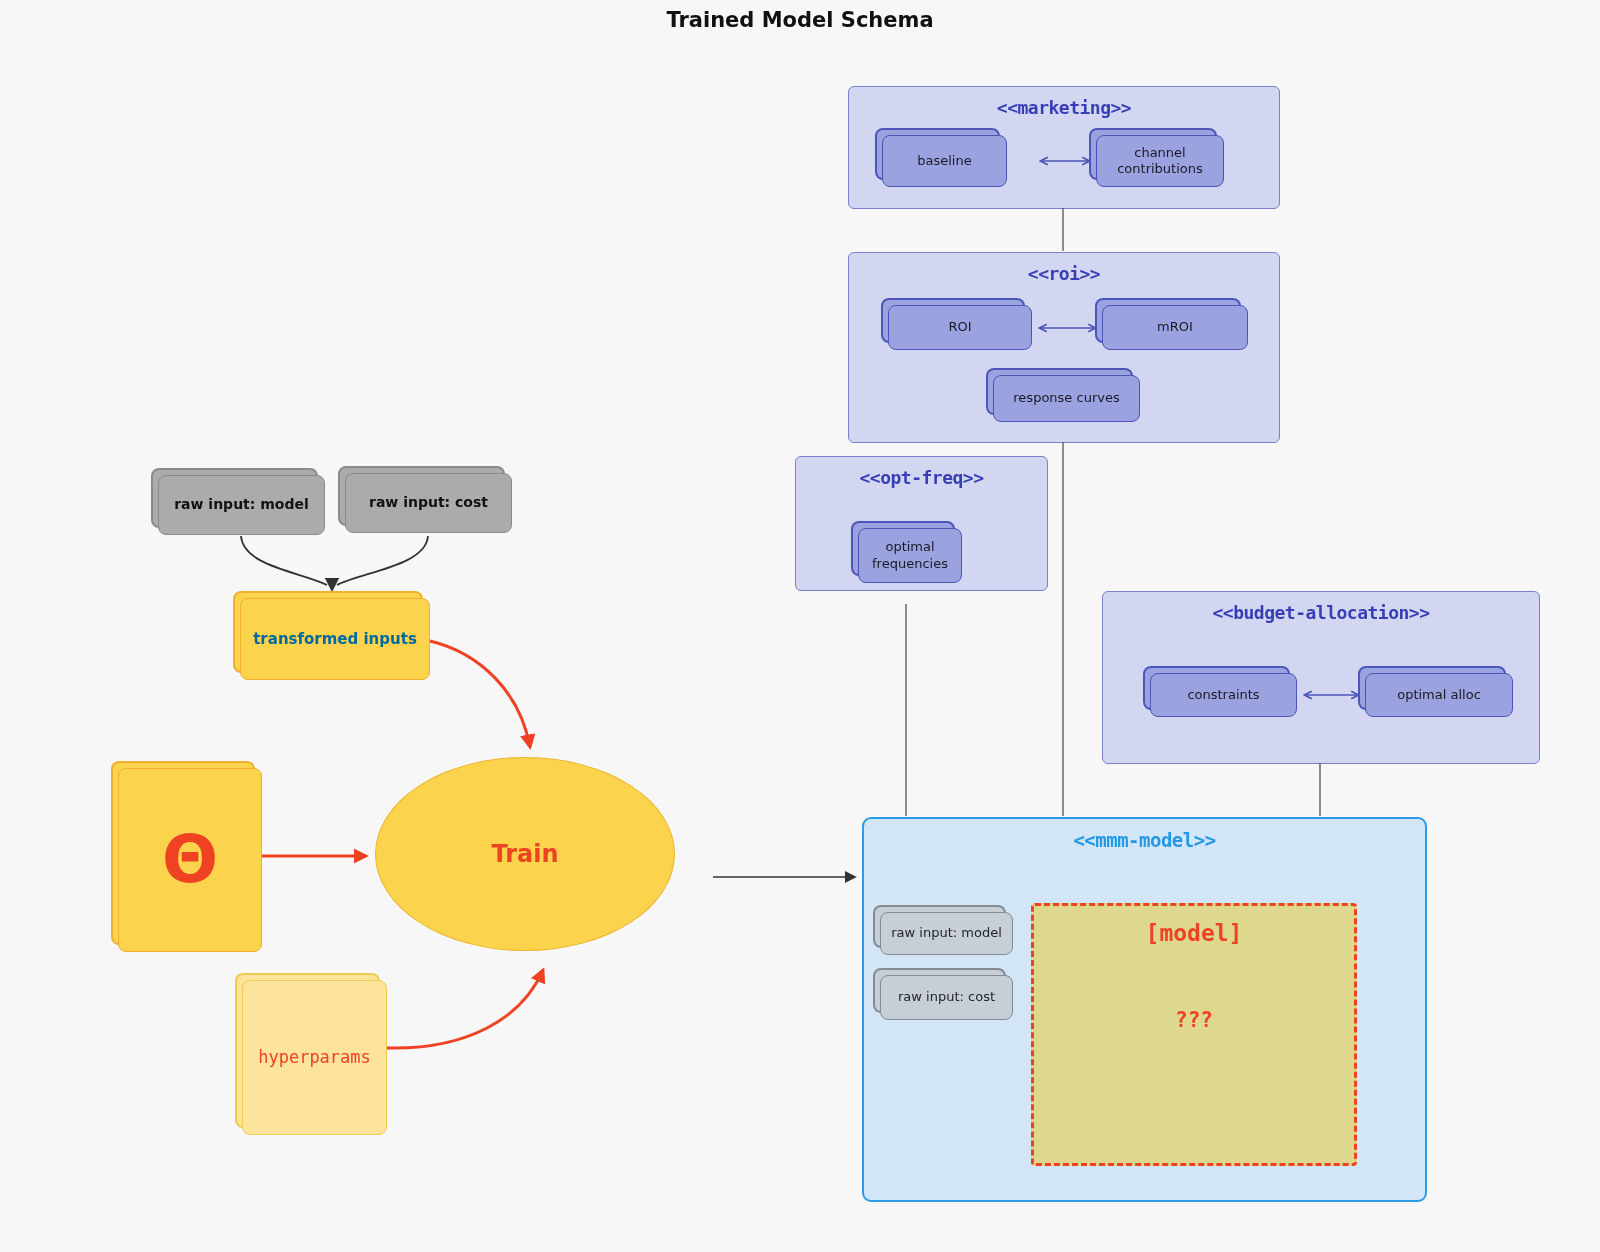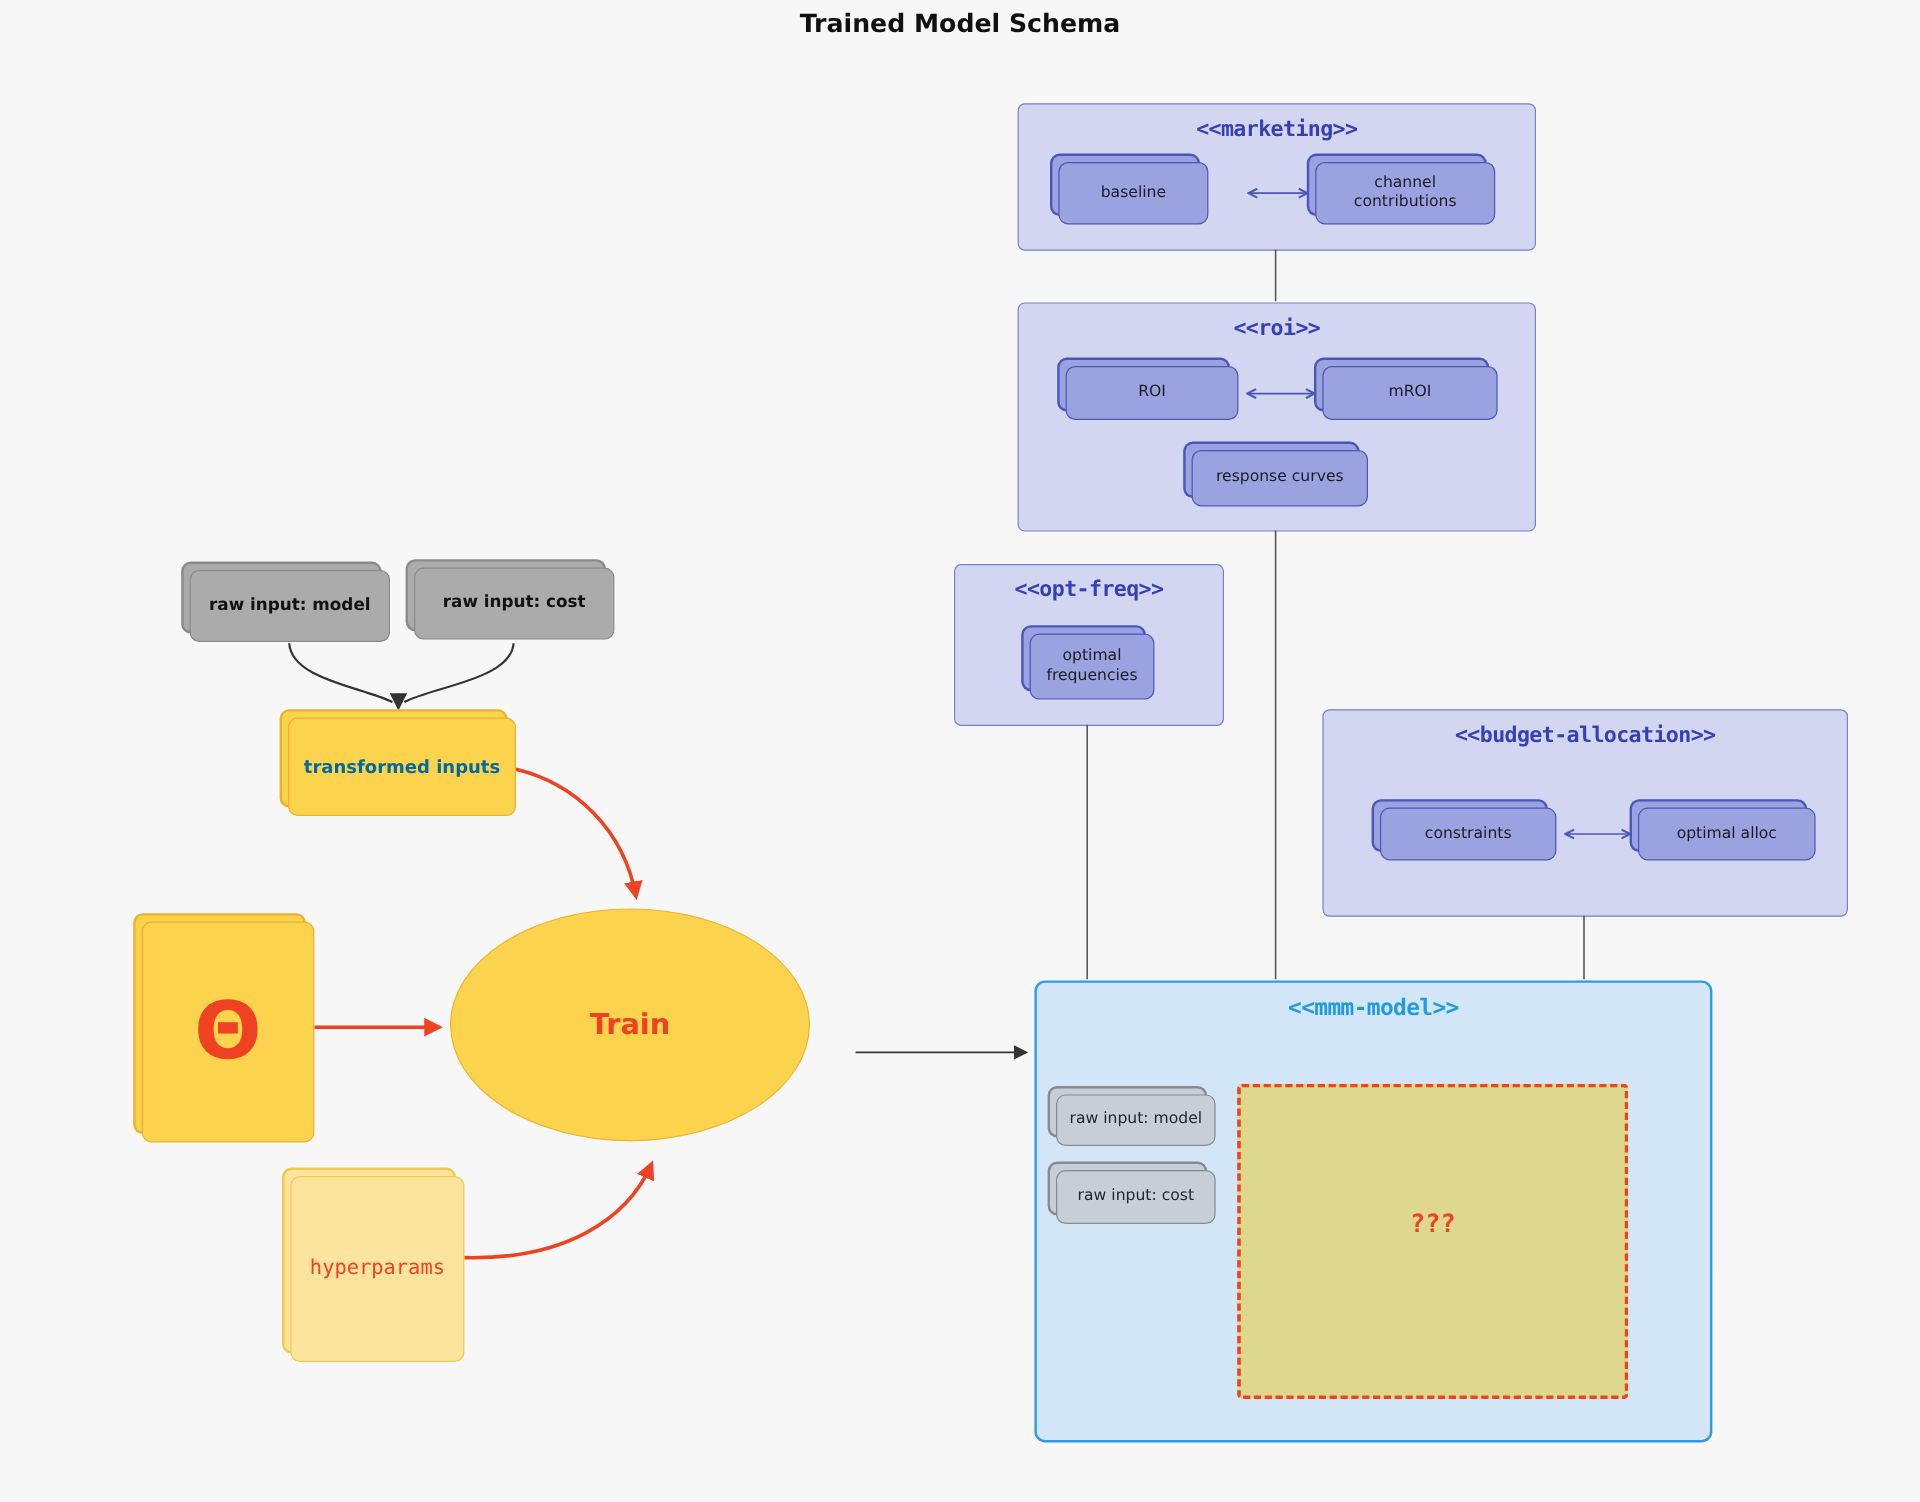--- a/index.html
+++ b/index.html
@@ -78,21 +78,21 @@
 
 
   <div class="group g-purple" style="left:848px; top:86px; width:430px; height:121px;">
     <div class="group-title">&lt;&lt;marketing&gt;&gt;</div>
   </div>
 
   <div class="group g-purple" style="left:848px; top:252px; width:430px; height:189px;">
     <div class="group-title">&lt;&lt;roi&gt;&gt;</div>
   </div>
 
-  <div class="group g-purple" style="left:795px; top:470px; width:223px; height:133px;">
+  <div class="group g-purple" style="left:795px; top:456px; width:223px; height:133px;padding-left:28px;">
     <div class="group-title">&lt;&lt;opt-freq&gt;&gt;</div>
   </div>
 
   <div class="group g-purple" style="left:1102px; top:591px; width:436px; height:171px;">
     <div class="group-title">&lt;&lt;budget-allocation&gt;&gt;</div>
   </div>
 
   <div class="group g-blue" style="left:862px; top:817px; width:561px; height:381px;">
     <div class="group-title blue">&lt;&lt;mmm-model&gt;&gt;</div>
   </div>
@@ -157,21 +157,21 @@
     <span>Train</span>
   </div>
 
   <div class="node n-yellowlight stack-yellowlight t-red-mono" style="left:242px; top:980px; width:145px; height:155px;">
     <span>hyperparams</span>
   </div>
 
   <div class="node n-purple stack-purple" style="left:882px; top:135px; width:125px; height:52px;">
     <span>baseline</span>
   </div>
-  <div class="node n-purple stack-purple" style="left:1096px; top:135px; width:150px; height:52px;">
+  <div class="node n-purple stack-purple" style="left:1096px; top:135px; width:128px; height:52px;">
     <span>channel contributions</span>
   </div>
 
   <div class="node n-purple stack-purple" style="left:888px; top:305px; width:144px; height:45px;">
     <span>ROI</span>
   </div>
   <div class="node n-purple stack-purple" style="left:1102px; top:305px; width:146px; height:45px;">
     <span>mROI</span>
   </div>
   <div class="node n-purple stack-purple" style="left:993px; top:375px; width:147px; height:47px;">
@@ -190,16 +190,17 @@
   </div>
 
   <div class="node n-graylight stack-graylight" style="left:880px; top:912px; width:133px; height:43px;">
     <span>raw input: model</span>
   </div>
   <div class="node n-graylight stack-graylight" style="left:880px; top:975px; width:133px; height:45px;">
     <span>raw input: cost</span>
   </div>
 
   <div class="model-box" style="left:1031px; top:903px; width:320px; height:257px;">
+    <div class="model-tag">[model]</div>
     <div class="model-unknown">???</div>
   </div>
 
 </div>
 
 </body></html>

